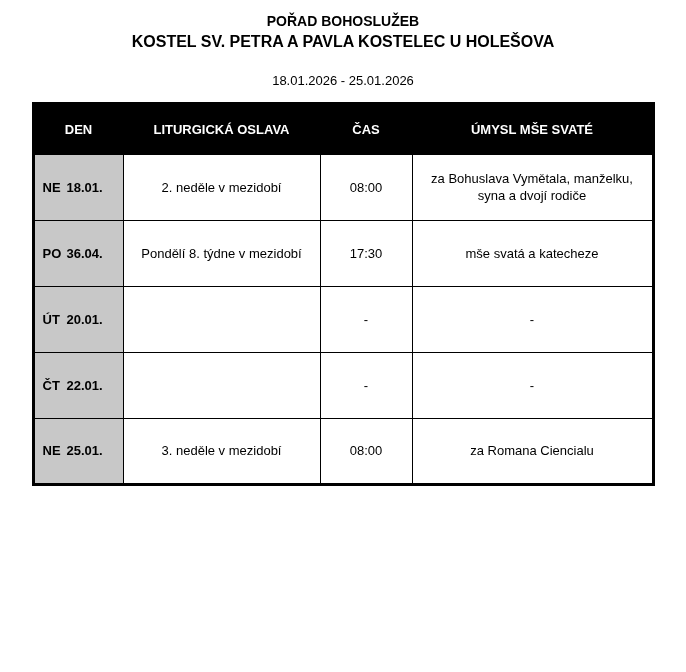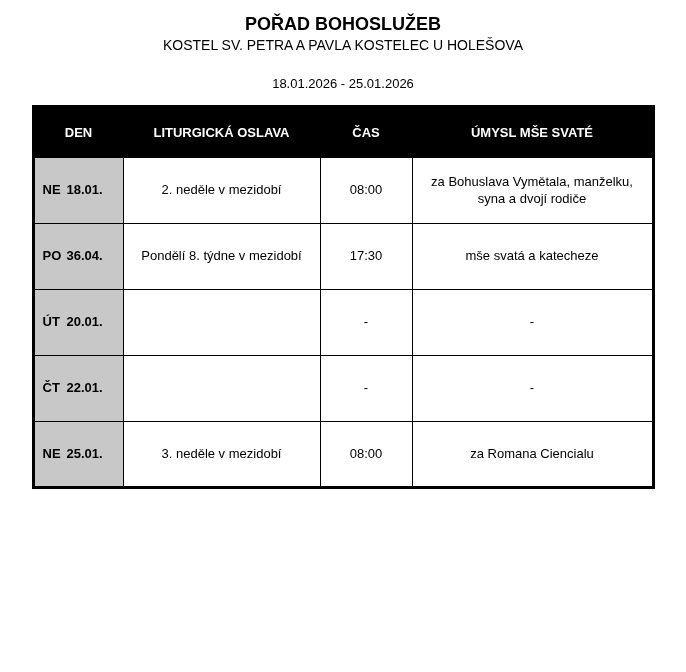--- a/index.html
+++ b/index.html
@@ -12,27 +12,27 @@
   }
   .page {
     width: 686px;
     height: 672px;
     margin: 0 auto;
     padding-top: 12px;
     background: #fff;
   }
   .doc-header { text-align: center; }
   .doc-title {
-    font-size: 18px;
+    font-size: 14px;
     font-weight: bold;
     line-height: 1.35;
   }
   .doc-subtitle {
-    font-size: 14px;
-    font-weight: normal;
+    font-size: 16px;
+    font-weight: bold;
     line-height: 1.35;
   }
   .doc-daterange {
     font-size: 13px;
     font-weight: normal;
     margin-top: 21px;
   }
   table.schedule {
     border-collapse: collapse;
     table-layout: fixed;

